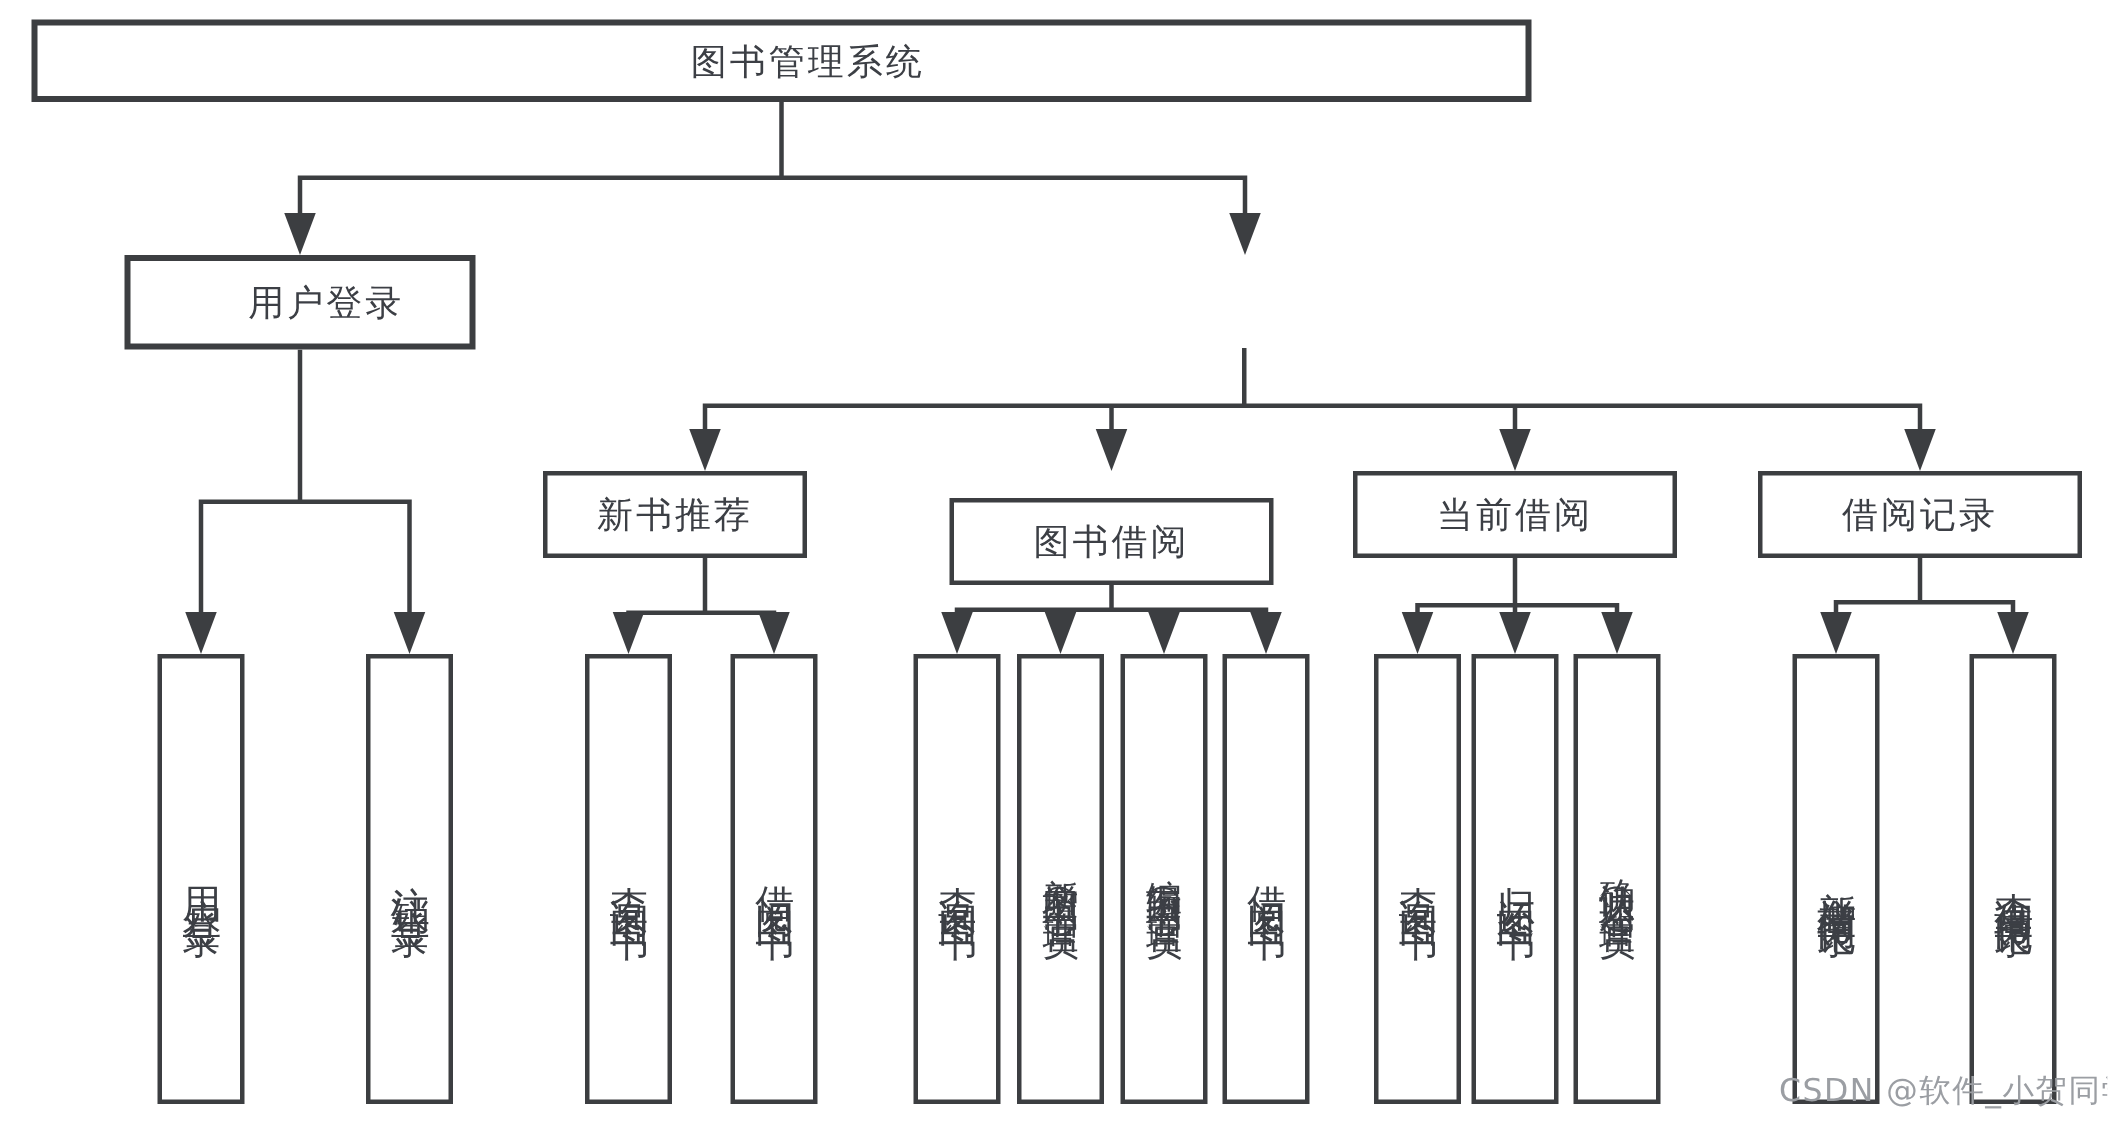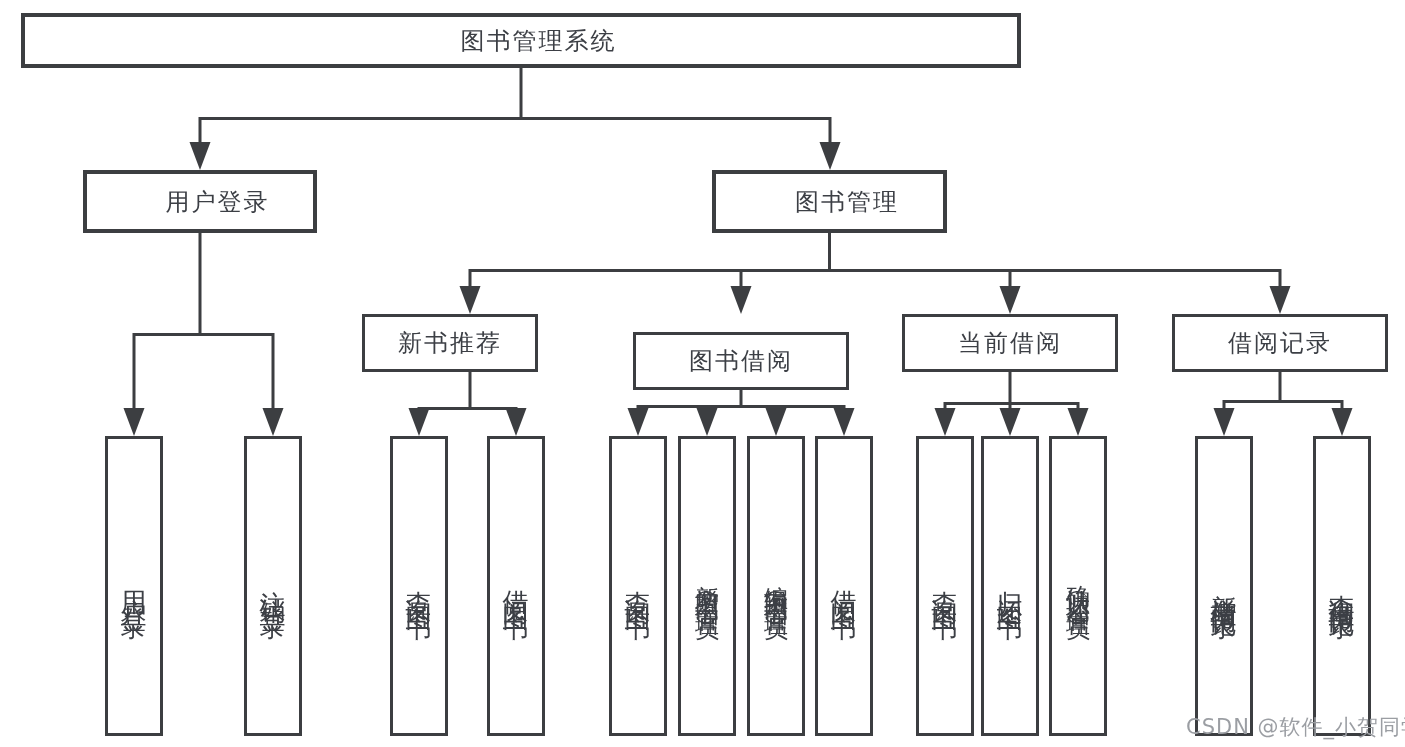--- a/index.html
+++ b/index.html
@@ -73,23 +73,20 @@
              M1331.5 408 h21 L1342 436 Z"></path>
   </svg>
 
   <div class="box b4" style="left:21px;top:13px;width:1000px;height:55px">
     <span class="lbl">图书管理系统</span>
   </div>
 
   <div class="box b4" style="left:83px;top:170px;width:234px;height:63px">
     <span class="lbl">用户登录</span>
   </div>
-  <div class="box b4" style="left:712px;top:170px;width:235px;height:63px">
-    <span class="lbl">图书管理</span>
-  </div>
 
   <div class="box" style="left:362px;top:314px;width:176px;height:58px">
     <span class="lbl">新书推荐</span>
   </div>
   <div class="box" style="left:633px;top:332px;width:216px;height:58px">
     <span class="lbl">图书借阅</span>
   </div>
   <div class="box" style="left:902px;top:314px;width:216px;height:58px">
     <span class="lbl">当前借阅</span>
   </div>

